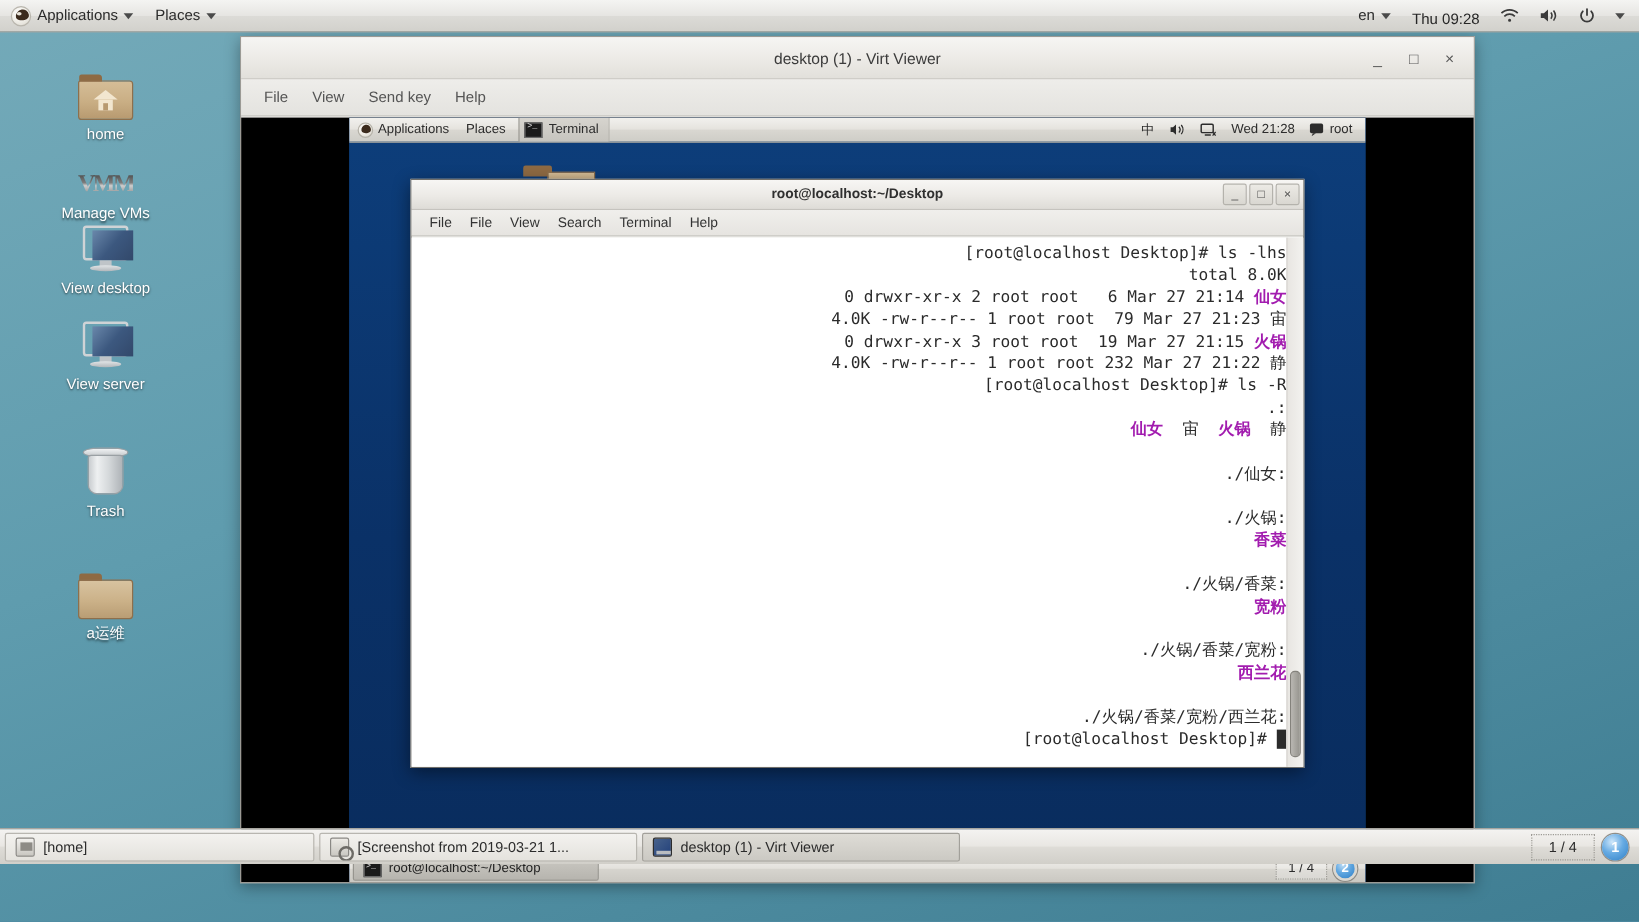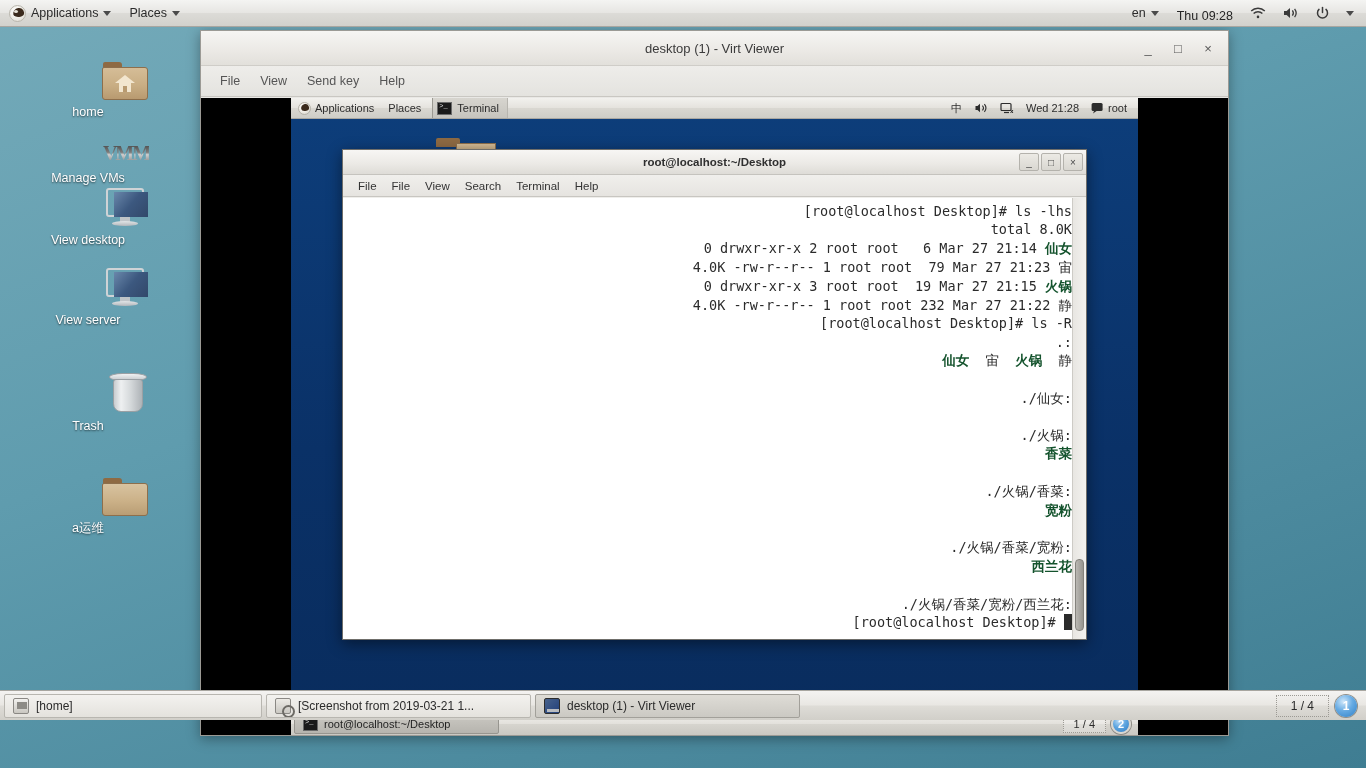--- a/index.html
+++ b/index.html
@@ -50,21 +50,21 @@
   .tp-ricon { padding: 3px 8px; display:flex; align-items:center; height:26px; }
   .tp-clock { padding: 3px 9px; font-size:12.5px; color:#262626; }
 
   
   .dicon {
     position: absolute; width: 120px; text-align: center;
     color: #ffffff; font-size: 12.5px;
     text-shadow: 0 1px 2px rgba(0,0,0,0.65);
     cursor: default;
   }
-  .dicon .glyph { height: 48px; display:flex; align-items:flex-end; justify-content:flex-end; margin-bottom:5px;}
+  .dicon .glyph { height: 48px; display:flex; align-items:flex-end; justify-content:center; margin-bottom:5px;}
   .dicon .lbl { line-height: 14px; }
 
   
   .folder { width:46px;height:38px;position:relative; }
   .folder .tab { position:absolute; left:1px; top:0; width:19px;height:7px;
       background:#8e6a43; border-radius:2px 3px 0 0;}
   .folder .body { position:absolute; left:0; top:5px; width:46px;height:33px;
       background:linear-gradient(to bottom,#d8c3a0 0%, #cbb188 55%, #b99d74 100%);
       border:1px solid #8d6f4c; border-radius:2px 3px 3px 3px;}
   .folder.home .body{ background:linear-gradient(to bottom,#d5bd97 0%, #c9ae84 55%, #b89a70 100%); }
@@ -200,21 +200,21 @@
     background:#ffffff;display:flex;
   }
   .tw-text{
     flex:1;padding:4px 0 0 3px;
     font-family:"DejaVu Sans Mono","Liberation Mono",monospace;
     font-size:13.5px;line-height:18.4px;
     color:#2b2b2b;white-space:pre;
     overflow:hidden;
     text-align:right;
   }
-  .tw-text .b{color:#14532d;font-weight:bold;font-family:Liberation Serif, serif;}
+  .tw-text .b{color:#a21caf;font-weight:bold;}
   .tw-text .cur{background:#2b2b2b;color:#ffffff;}
   .tw-scroll{
     width:14px;background:linear-gradient(to right,#e8e6e2,#f3f2ef);
     border-left:1px solid #cdcbc6;position:relative;
   }
   .tw-thumb{position:absolute;left:2px;width:9px;height:72px;bottom:8px;
     background:linear-gradient(to right,#b9b7b2,#97958f);border:1px solid #84827c;border-radius:4px;}
 
   
   .vm-bottom{

